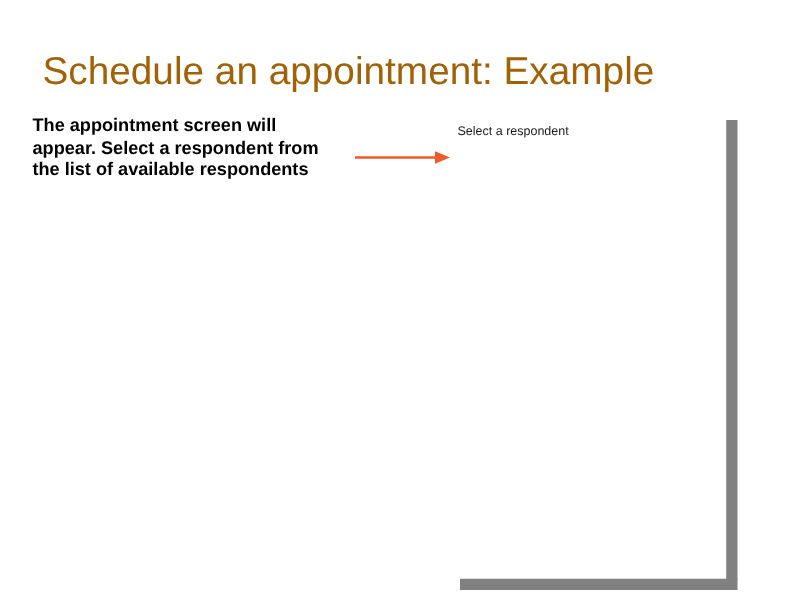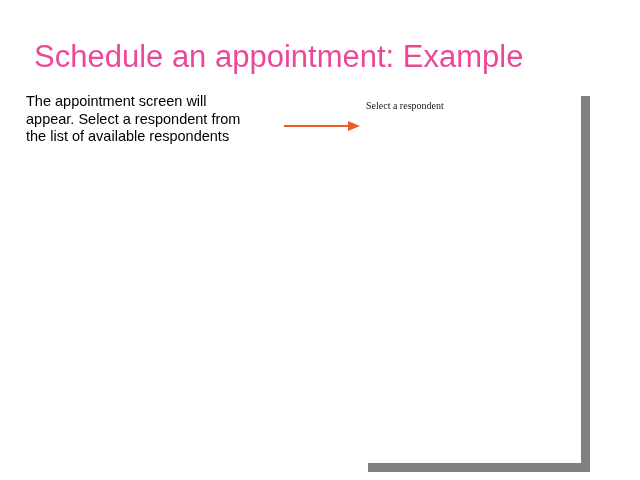--- a/index.html
+++ b/index.html
@@ -25,34 +25,34 @@
   
   #slide-title {
     position: absolute;
     left: 34px;
     top: 39px;
     width: 580px;
     font-family: "Liberation Sans", sans-serif;
     font-size: 31px;
     font-weight: 400;
     line-height: 36px;
-    color: #ec4899;
+    color: #a16207;
     letter-spacing: 0px;
     white-space: nowrap;
   }
 
   
   #body-text {
     position: absolute;
     left: 26px;
     top: 93px;
     width: 232px;
     font-family: "Liberation Sans", sans-serif;
     font-size: 14.5px;
-    font-weight: 400;
+    font-weight: 700;
     line-height: 17.5px;
     color: #000000;
   }
 
   
   #screenshot-panel {
     position: absolute;
     left: 360px;
     top: 90px;
     width: 222px;
@@ -76,21 +76,21 @@
     width: 222px;
     height: 9px;
     background: #808080;
   }
 
   
   #form-label {
     position: absolute;
     left: 366px;
     top: 100px;
-    font-family: Liberation Serif, serif;
+    font-family: Liberation Sans, sans-serif;
     font-size: 10px;
     font-weight: 400;
     color: #1a1a1a;
     white-space: nowrap;
   }
 
   #respondent-select {
     position: absolute;
     left: 367px;
     top: 121px;

